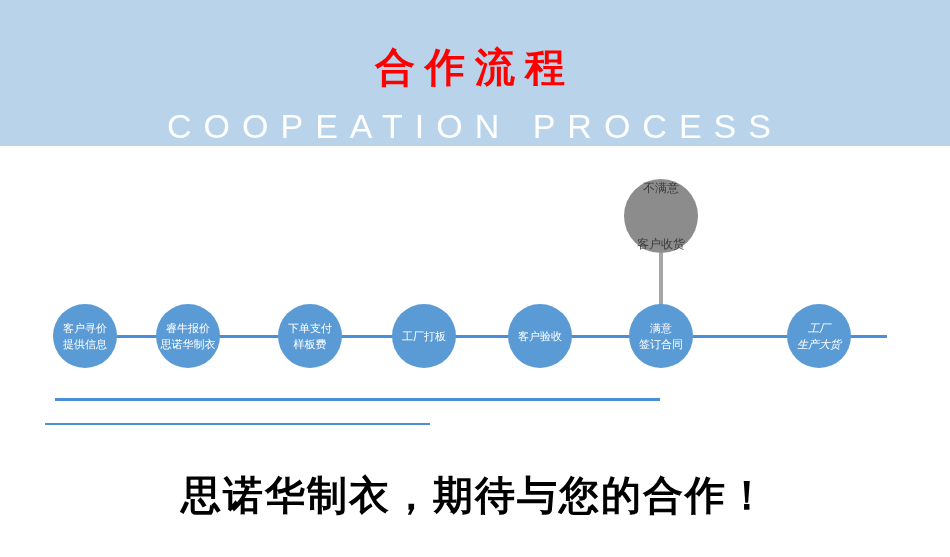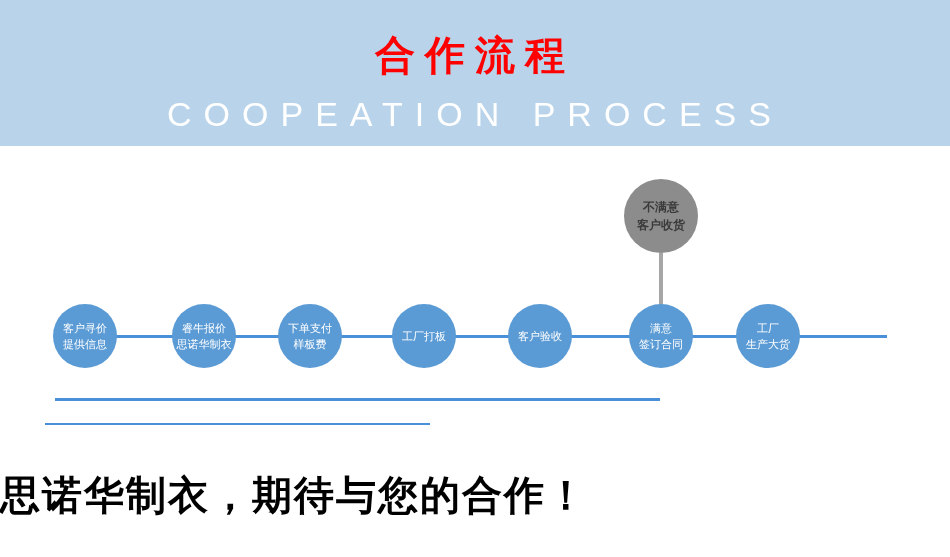--- a/index.html
+++ b/index.html
@@ -16,21 +16,21 @@
   
   .banner {
     position: absolute;
     left: 0; top: 0;
     width: 950px;
     height: 146px;
     background: var(--banner_bg, #b9d4ea);
     text-align: center;
   }
   .banner-title {
-    margin: 0;
+    margin: 12px;
     padding-top: 28px;
     font-size: 40px;
     font-weight: bold;
     letter-spacing: 10px;
     color: var(--title_red, #fe0000);
   }
   .banner-subtitle {
     margin-top: 12px;
     font-size: 34px;
     font-weight: 500;
@@ -66,65 +66,64 @@
     align-items: center;
     justify-content: center;
     text-align: center;
     font-size: 11px;
     line-height: 16px;
     z-index: 2;
   }
   .node span { white-space: nowrap; }
 
   .n1 { left: 53px; text-align: center; }
-  .n2 { left: 172px; }
+  .n2 { left: 156px; }
   .n3 { left: 278px; align-items: center; }
   .n4 { left: 392px; }
   .n5 { left: 508px; }
   .n6 { left: 629px; align-items: center; }
-  .n7 { left: 736px; }
+  .n7 { left: 787px; font-style: italic; }
   .n8 { left: 855px; }
 
   .node-alt {
     position: absolute;
     left: 624px; top: 33px;
     width: 74px; height: 74px;
     border-radius: 50%;
     background: var(--node_gray, #8c8c8c);
     color: #3b3b3b;
     display: flex;
     flex-direction: column;
     align-items: center;
-    justify-content: center;
+    justify-content: space-between;
     text-align: center;
     font-size: 12px;
     line-height: 18px;
     z-index: 2;
-    font-weight: bold;
   }
 
   .deco-line-1 {
     position: absolute;
     left: 55px; top: 252px;
     width: 605px; height: 3px;
     background: var(--line_blue, #4a90d9);
   }
   .deco-line-2 {
     position: absolute;
     left: 45px; top: 277px;
     width: 385px; height: 2px;
     background: var(--line_blue, #4a90d9);
   }
 
   
   .footer {
     position: absolute;
     left: 0; top: 468px;
     width: 950px;
-    text-align: left;
+    text-align: center;
     font-size: 40px;
     font-weight: bold;
     letter-spacing: 2px;
     color: var(--footer_black, #000000);
   }
 </style>
 </head>
 <body>
 
 <div class="page">

